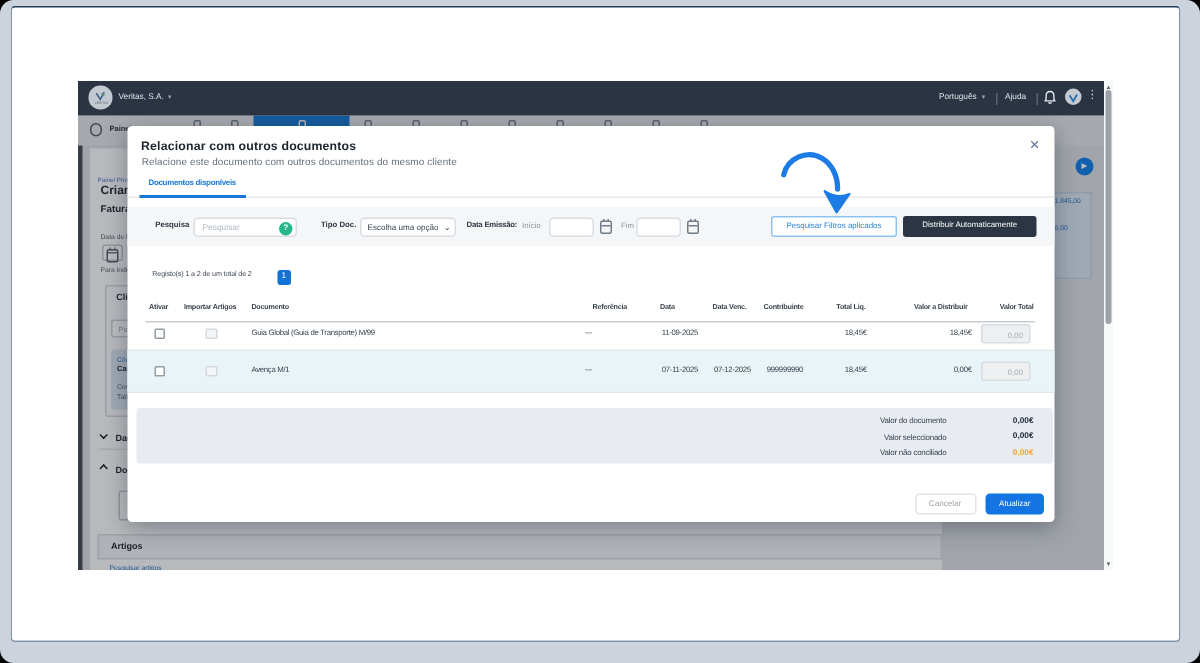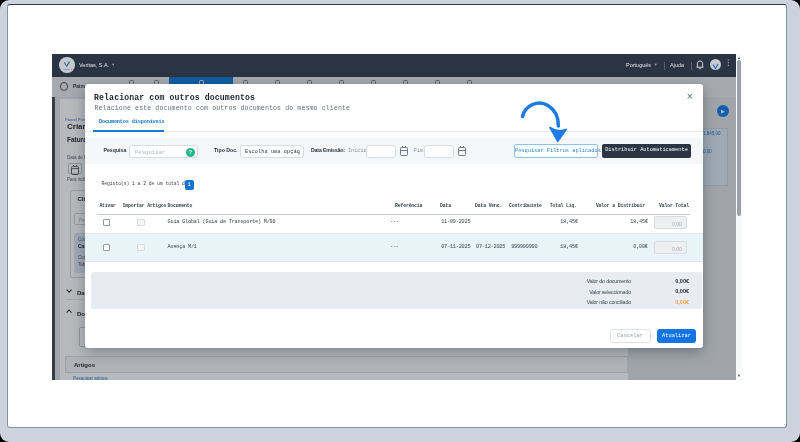--- a/index.html
+++ b/index.html
@@ -29,21 +29,21 @@
            font-size:5px;text-align:center;line-height:12px;}
   
   #overlay{position:absolute;left:0;top:22.5px;width:684px;height:303.5px;background:rgba(8,12,20,0.28);z-index:5;}
   
   #sbar{position:absolute;left:684px;top:0;width:6px;height:326px;background:#f7f8f8;z-index:9;}
   #sthumb{position:absolute;left:1px;top:6px;width:4px;height:156px;background:#9aa1a9;border-radius:2px;}
   .sarr{position:absolute;left:0;width:6px;text-align:center;color:#555c64;font-size:4px;line-height:1;}
   
   #modal{position:absolute;left:85px;top:84px;width:618px;height:264px;background:#fff;border-radius:3px;
          box-shadow:0 4px 14px rgba(20,30,45,0.35);z-index:10;}
-  .t{position:absolute;line-height:1;white-space:nowrap;font-family:Liberation Mono, monospace;}
+  .t{position:absolute;line-height:1;white-space:nowrap;}
   #fstrip{position:absolute;left:0;top:53.5px;width:618px;height:26px;background:#f5f6f8;}
   .flab{position:absolute;top:10.5px;font-size:5.2px;font-weight:bold;color:#2d3642;line-height:1;white-space:nowrap;}
   .inp{position:absolute;background:#fff;border:1px solid #d9dde2;border-radius:3px;}
   .cal{position:absolute;width:8px;height:9px;border:1px solid #707b87;border-radius:1.5px;}
   .cal:before{content:"";position:absolute;left:0;top:1.5px;width:6px;height:1px;background:#707b87;}
   .cal:after{content:"";position:absolute;left:1px;top:-2px;width:1px;height:2px;background:#707b87;box-shadow:3px 0 0 #707b87;}
   .rt{text-align:right;}
   .hd{font-size:4.8px;font-weight:bold;color:#39434e;letter-spacing:-0.15px;}
   .cell{font-size:5.2px;color:#39434e;letter-spacing:-0.2px;}
   .ginp{position:absolute;background:#edeff1;border:1px solid #d9dde1;border-radius:2px;color:#a7aeb6;

